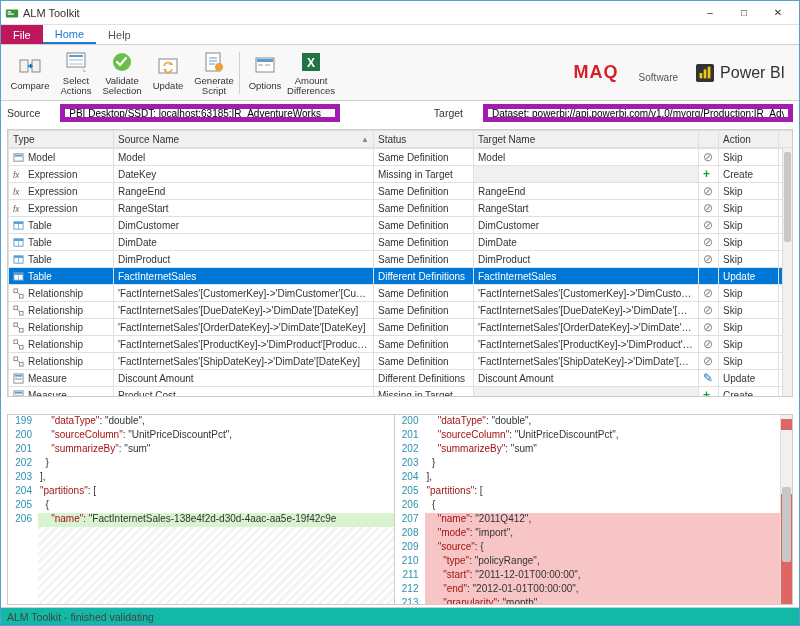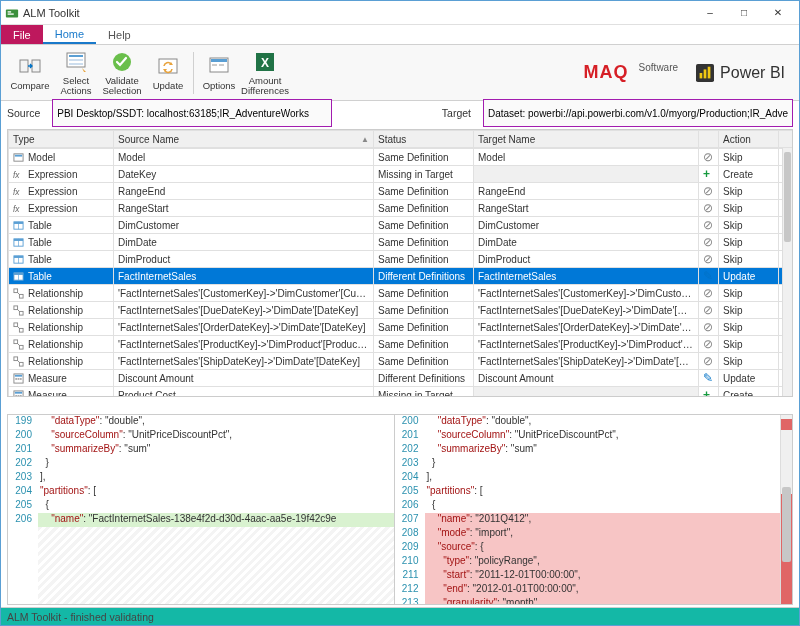--- a/index.html
+++ b/index.html
@@ -17,30 +17,30 @@
 .menubar .tab.file { background: #be185d; color: #fff; }
 .menubar .tab.active { color: #1979ca; border-bottom: 2px solid #1979ca; }
 .menubar .tab.help { color: #555; }
 
 
 .ribbon { height: 56px; background: #f8f8f8; border-bottom: 1px solid #d0d0d0; display: flex; align-items: center; padding: 2px 6px; gap: 0; }
 .ribbon .rbtn { display: flex; flex-direction: column; align-items: center; justify-content: center; width: 46px; height: 52px; cursor: pointer; font-size: 9.5px; color: #333; text-align: center; line-height: 1.05; }
 .ribbon .ricon { width: 24px; height: 24px; margin-bottom: 2px; }
 .ribbon .sep { width: 1px; height: 42px; background: #d0d0d0; margin: 0 2px; }
 .ribbon .brand { margin-left: auto; display: flex; align-items: center; gap: 18px; padding-right: 8px; }
-.maq { display:flex; align-items:flex-start; gap:10px; }
+.maq { display:flex; align-items:flex-end; gap:20px; }
 .maq-big { font-size: 18px; font-weight: 700; letter-spacing: 1px; color: #d61f26; }
 .maq-small { font-size: 10px; color: #555; }
 .pbi { display:flex; align-items:center; gap:6px; font-size: 16px; color:#333; }
 .pbi-icon { width:18px; height:18px; }
 
 
-.srcrow { height: 24px; display: flex; align-items: center; padding: 0 6px; gap: 12px; }
+.srcrow { height: 24px; display: flex; align-items: center; padding: 0 6px; gap: 20px; }
 .srcrow .lab { font-size: 10.5px; color: #333; }
-.srcrow input { height: 28px; font-size: 10px; padding: 0 4px; border: 1px solid #a21caf; background: #fafafa; }
+.srcrow input { height: 18px; font-size: 10px; padding: 0 4px; border: 5px solid #a21caf; background: #fafafa; }
 .srcrow .src { flex: 0 0 280px; }
 .srcrow .gap { flex: 1; }
 .srcrow .tgt { flex: 0 0 310px; }
 
 
 .grid-wrap { flex: 0 0 268px; border: 1px solid #ccc; margin: 4px 6px 2px 6px; display: flex; flex-direction: column; overflow: hidden; }
 .grid { width: 100%; border-collapse: collapse; table-layout: fixed; }
 .grid th, .grid td { border: 1px solid #e0e0e0; font-size: 10px; padding: 1px 4px; height: 17px; overflow: hidden; white-space: nowrap; text-overflow: ellipsis; text-align: left; vertical-align: middle; }
 .grid thead th { background: #f0f0f0; font-weight: 400; color: #333; position: relative; }
 .grid thead th .arrow { position:absolute; right:4px; top:4px; font-size:8px; color:#888;}
@@ -133,20 +133,29 @@
 Selection</span>
   </div>
   <div class="rbtn">
     <svg class="ricon" viewBox="0 0 24 24">
         <rect x="3" y="4" width="18" height="14" fill="#fff" stroke="#888"></rect>
         <path d="M8 11a4 4 0 0 1 7-2m1 5a4 4 0 0 1-7 2" stroke="#e8a33d" fill="none" stroke-width="1.6"></path>
         <polygon points="15,7 17,10 13,10" fill="#e8a33d"></polygon>
         <polygon points="9,17 7,14 11,14" fill="#e8a33d"></polygon>
       </svg>
     <span>Update</span>
+  </div>
+  <div class="rbtn">
+    <svg class="ricon" viewBox="0 0 24 24">
+        <rect x="4" y="3" width="14" height="18" fill="#fff" stroke="#888"></rect>
+        <path d="M7 8h8M7 11h8M7 14h6" stroke="#5a9fd4" stroke-width="1.2"></path>
+        <circle cx="17" cy="17" r="4" fill="#e8a33d"></circle>
+      </svg>
+    <span style="white-space:pre-line">Generate
+Script</span>
   </div>
   <div class="sep"></div>
   <div class="rbtn">
     <svg class="ricon" viewBox="0 0 24 24">
         <rect x="3" y="3" width="18" height="14" fill="#fff" stroke="#888"></rect>
         <rect x="4" y="4" width="16" height="3" fill="#5a9fd4"></rect>
         <rect x="5" y="9" width="5" height="2" fill="#ccc"></rect>
         <rect x="12" y="9" width="5" height="2" fill="#ccc"></rect>
       </svg>
     <span>Options</span>

